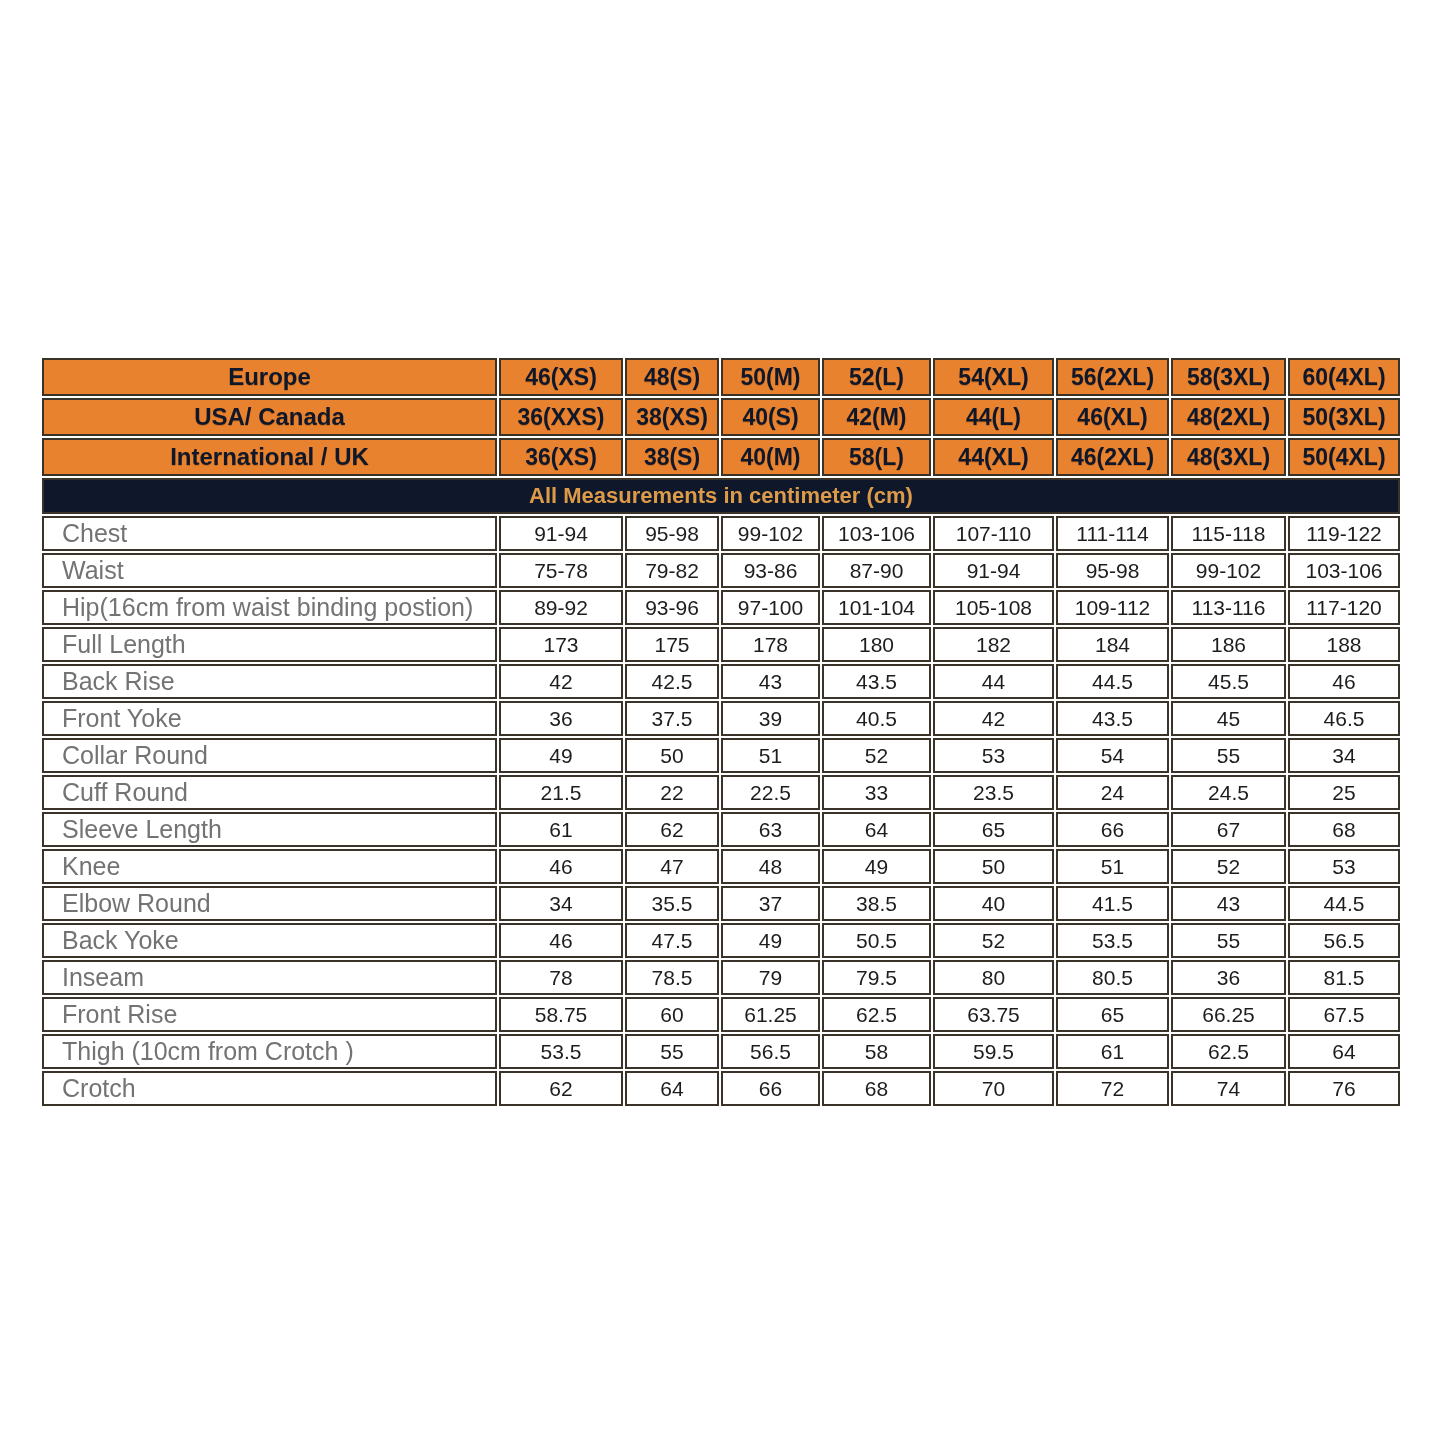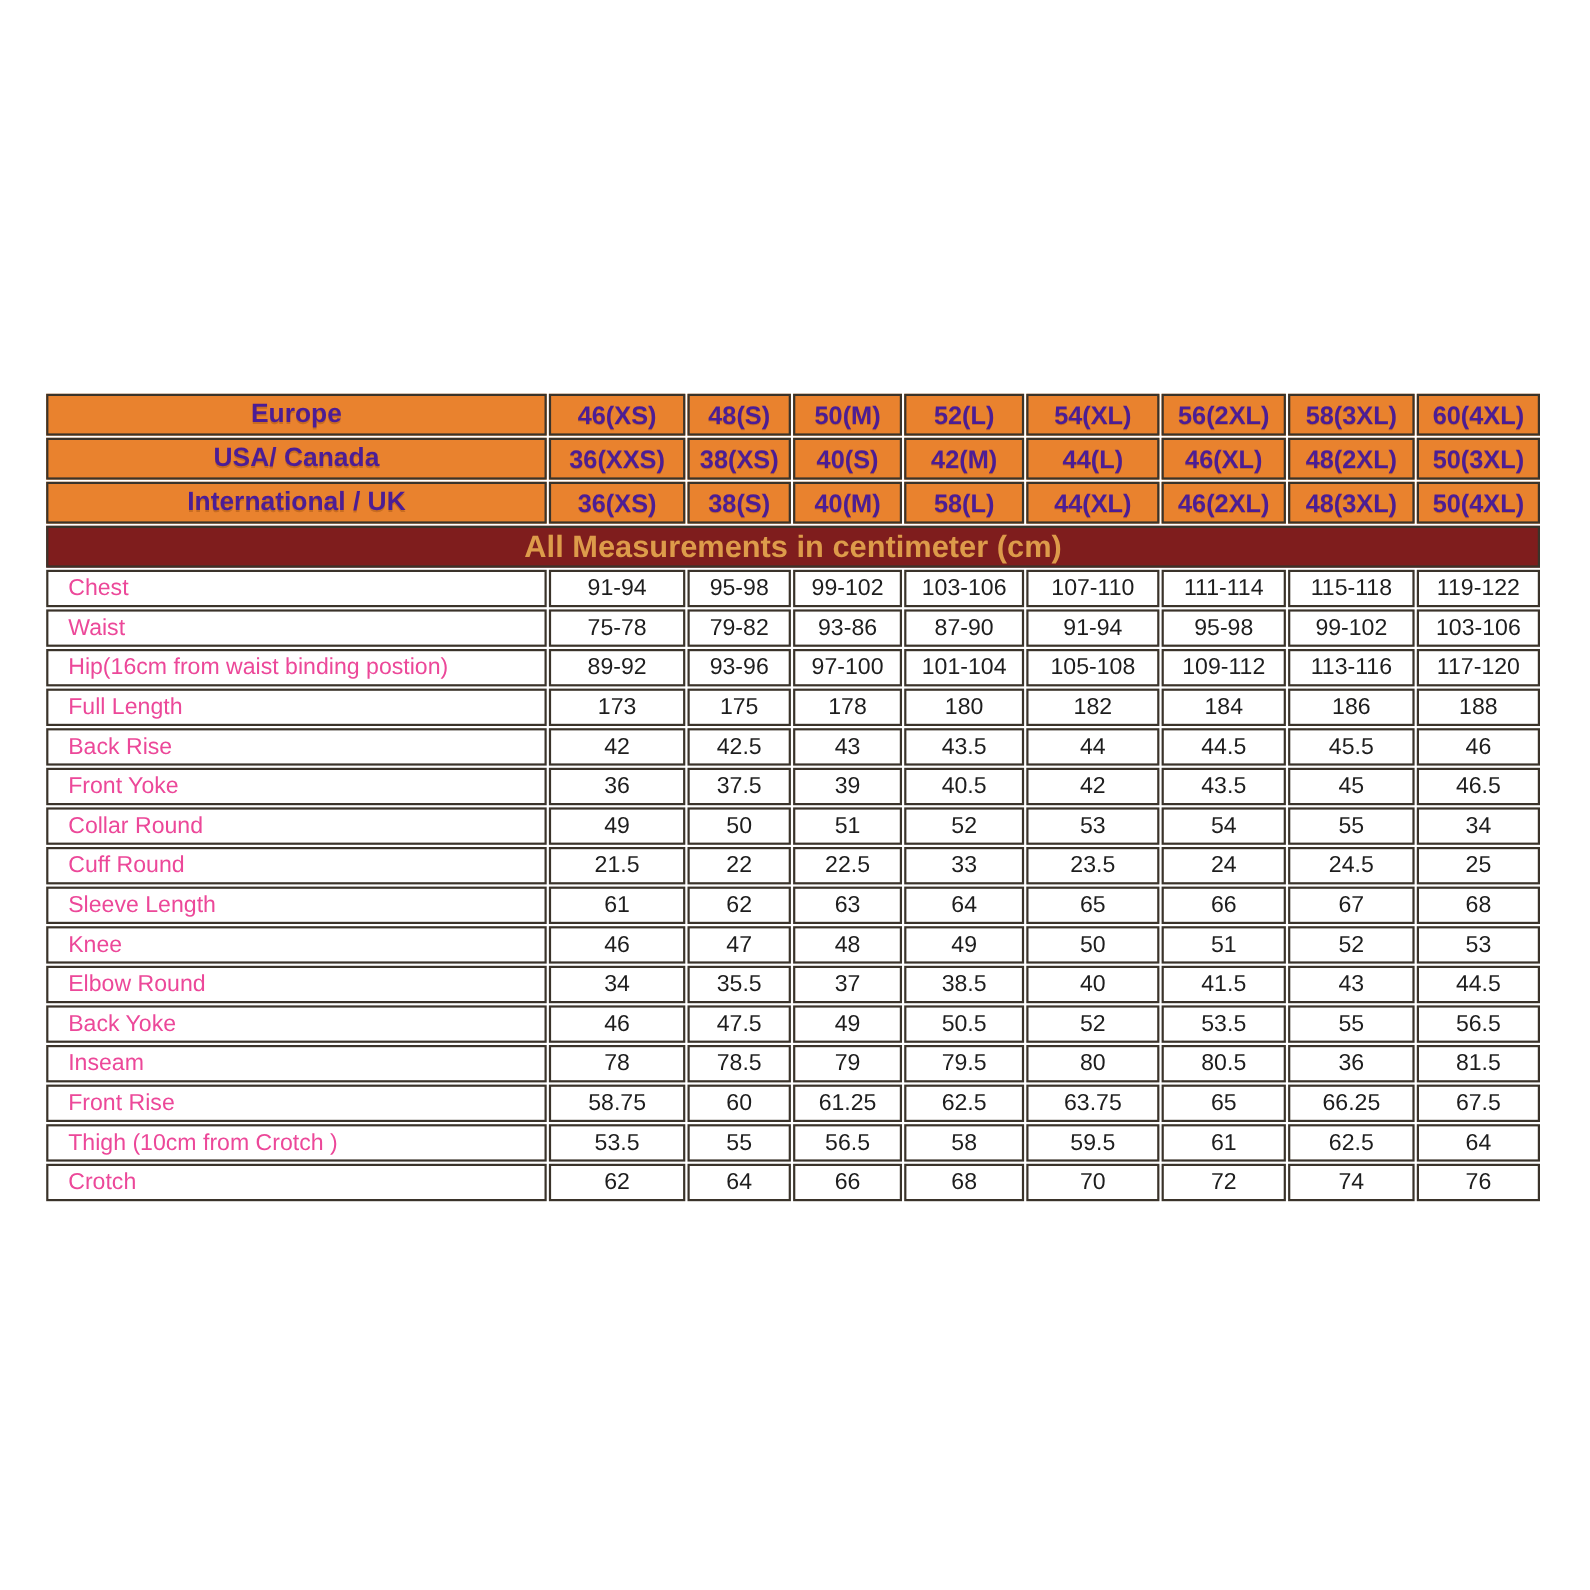--- a/index.html
+++ b/index.html
@@ -23,40 +23,40 @@
     border-spacing: 2px;
     table-layout: fixed;
   }
   td {
     border: 2px solid #3a332a;
     overflow: hidden;
     white-space: nowrap;
   }
   .hcell {
     background: #E9822E;
-    color: #4c1d95;
+    color: #0f172a;
     font-weight: bold;
     font-size: 23px;
     text-align: center;
     height: 32px;
     text-shadow: 0 1px 0 rgba(140,70,10,0.35);
   }
   .hlabel { font-size: 24px; }
   .note-cell {
-    background: #7f1d1d;
+    background: #0f172a;
     color: #DD9B4A;
     font-weight: bold;
-    font-size: 28px;
+    font-size: 22px;
     text-align: center;
     height: 30px;
   }
   .label-cell {
     background: #ffffff;
-    color: #ec4899;
-    font-size: 21px;
+    color: #737373;
+    font-size: 25px;
     text-align: left;
     padding-left: 18px;
     height: 28px;
   }
   .value-cell {
     background: #ffffff;
     color: #1d1d1d;
     font-size: 21px;
     text-align: center;
     height: 28px;

